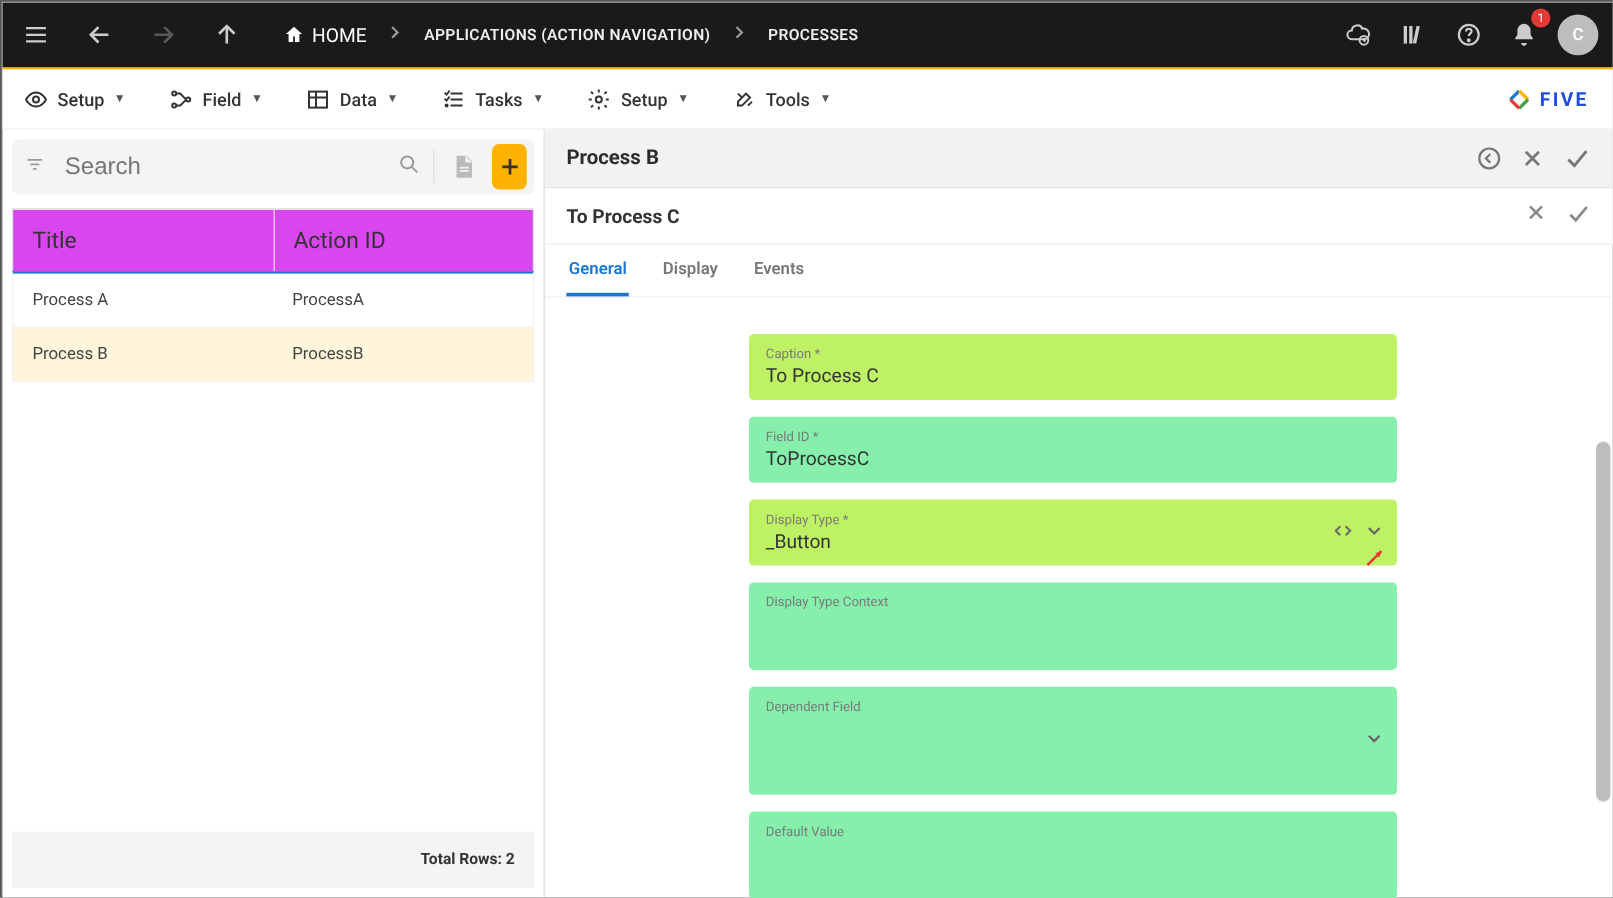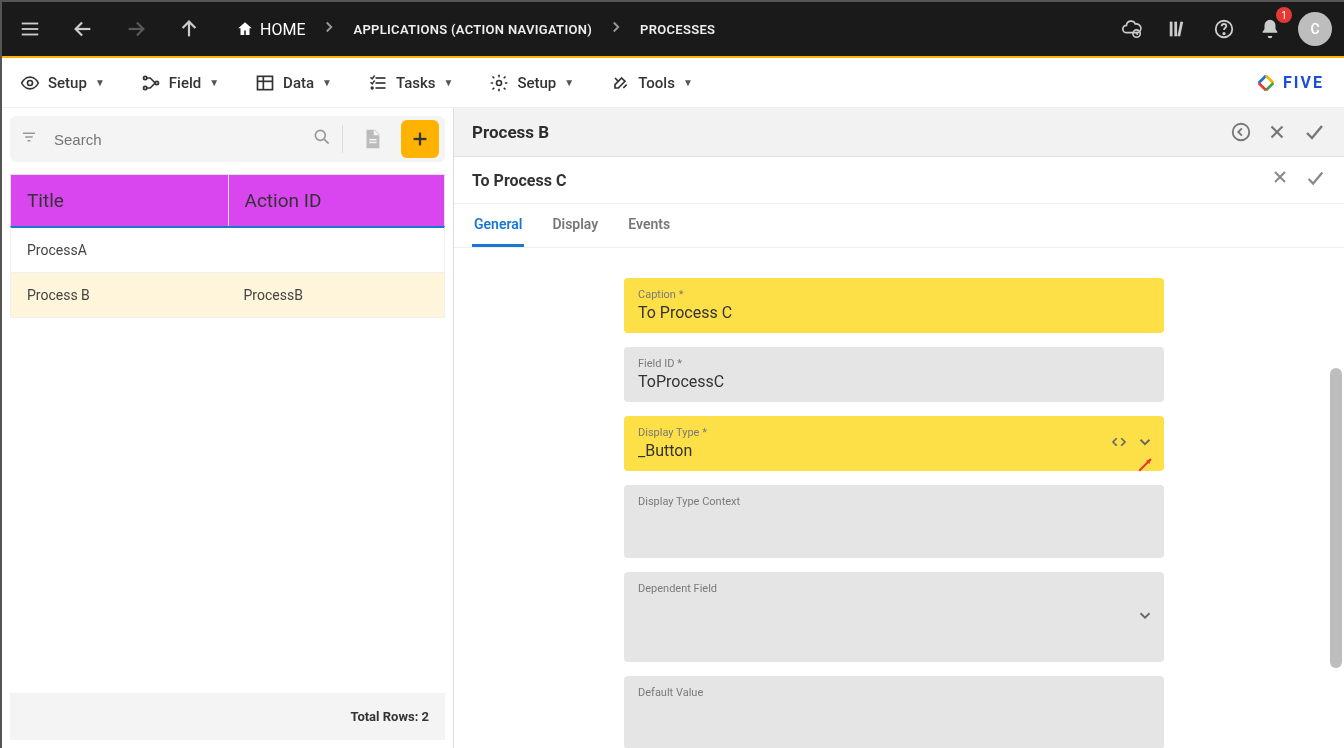--- a/index.html
+++ b/index.html
@@ -17,21 +17,21 @@
   .accent-line { height: 2px; background: #ffb300; }
 
   .toolbar { height: 50px; background: #fff; display: flex; align-items: center; padding: 0 18px; gap: 36px; border-bottom: 1px solid #eee; }
   .tool-item { display: flex; align-items: center; gap: 8px; font-size: 15px; color: #333; cursor: pointer; font-weight: 500; }
   .tool-item .caret { font-size: 10px; color: #555; }
   .brand { position: absolute; right: 20px; display: flex; align-items: center; gap: 6px; font-weight: 700; letter-spacing: 2px; color: #1d4ed8; }
 
   .workspace { display: flex; height: calc(100% - 106px); }
   .left-pane { width: 452px; border-right: 1px solid #ddd; display: flex; flex-direction: column; padding: 8px; }
   .search-row { display: flex; align-items: center; gap: 6px; background: #f4f4f4; border-radius: 6px; padding: 0 6px; height: 46px; }
-  .search-row input { flex: 1; border: none; background: transparent; font-size: 15px; padding: 10px 6px; outline: none; color: #14532d; }
+  .search-row input { flex: 1; border: none; background: transparent; font-size: 20px; padding: 10px 6px; outline: none; color: #14532d; }
   .sq-btn { width: 38px; height: 38px; border-radius: 6px; display: inline-flex; align-items: center; justify-content: center; cursor: pointer; }
   .doc-btn { color: #bbb; }
   .add-btn { background: #ffb300; color: #333; margin-left: 4px; }
 
   .table-head { display: flex; margin-top: 12px; background: #d946ef; border: 1px solid #e0e0e0; border-bottom: none; font-weight: 400; font-size: 19px; color: #333; }
   .th, .td { padding: 14px 16px; }
   .col-title { width: 50%; }
   .col-action { width: 50%; border-left: 1px solid #e0e0e0; }
   .row { display: flex; border: 1px solid #f0f0f0; border-top: none; font-size: 14px; color: #444; cursor: pointer; }
   .row.first-data { border-top: 2px solid #1976d2; }
@@ -48,22 +48,22 @@
   .sub-header .title { font-size: 16px; font-weight: 700; color: #333; }
   .sub-header .actions { display: flex; gap: 14px; color: #888; }
 
   .tabs { display: flex; gap: 26px; padding: 0 18px; border-bottom: 1px solid #eee; }
   .tab { padding: 12px 2px; font-size: 14px; font-weight: 600; color: #777; cursor: pointer; border-bottom: 3px solid transparent; }
   .tab.active { color: #1976d2; border-bottom-color: #1976d2; }
 
   .form-area { flex: 1; overflow-y: auto; padding: 30px 0 30px 0; position: relative; }
   .form-inner { max-width: 540px; margin: 0 auto 0 170px; display: flex; flex-direction: column; gap: 14px; }
   .field { border-radius: 4px; padding: 10px 14px 10px 14px; position: relative; }
-  .field.blue { background: #e5e5e5; }
-  .field.cream { background: #fde047; }
+  .field.blue { background: #86efac; }
+  .field.cream { background: #bef264; }
   .field-label { font-size: 11px; color: #7a7a7a; margin-bottom: 2px; }
   .field-value { font-size: 16px; color: #333; min-height: 20px; }
   .field .trail { position: absolute; right: 10px; top: 50%; transform: translateY(-50%); display: flex; gap: 8px; color: #666; }
   .chev-down { font-size: 14px; cursor: pointer; }
 
   .arrow-annot { position: absolute; color: #e53935; font-size: 18px; pointer-events: none; }
 
   .scroll-track { position: absolute; right: 2px; top: 260px; width: 12px; height: 300px; background: transparent; }
   .scroll-thumb { width: 100%; height: 100%; background: #bdbdbd; border-radius: 6px; }
 
@@ -256,20 +256,21 @@
             <line x1="5" y1="12" x2="19" y2="12"></line>
           </svg>
       </span>
     </div>
 
     <div class="table-head">
       <div class="th col-title">Title</div>
       <div class="th col-action">Action ID</div>
     </div>
     <div class="row first-data">
+      <div class="td col-title">Process A</div>
       <div class="td col-action" style="border-left:none">ProcessA</div>
     </div>
     <div class="row selected">
       <div class="td col-title">Process B</div>
       <div class="td col-action" style="border-left:none">ProcessB</div>
     </div>
 
     <div class="left-footer">Total Rows: 2</div>
   </div>
 

